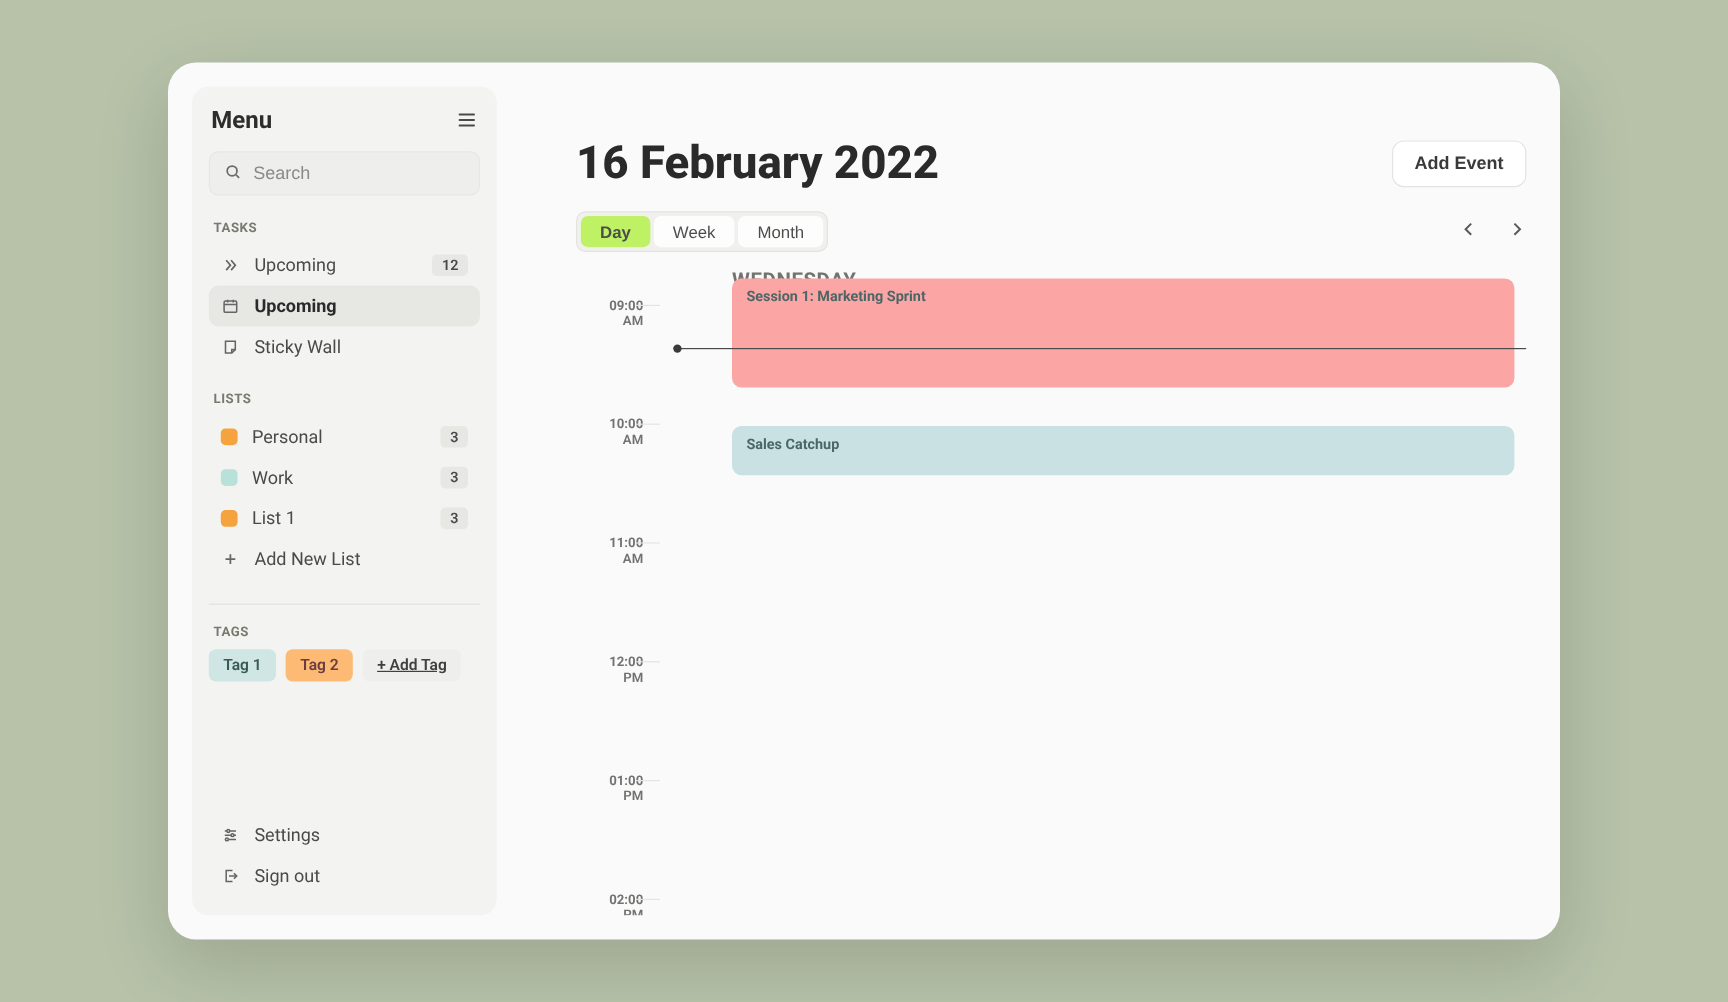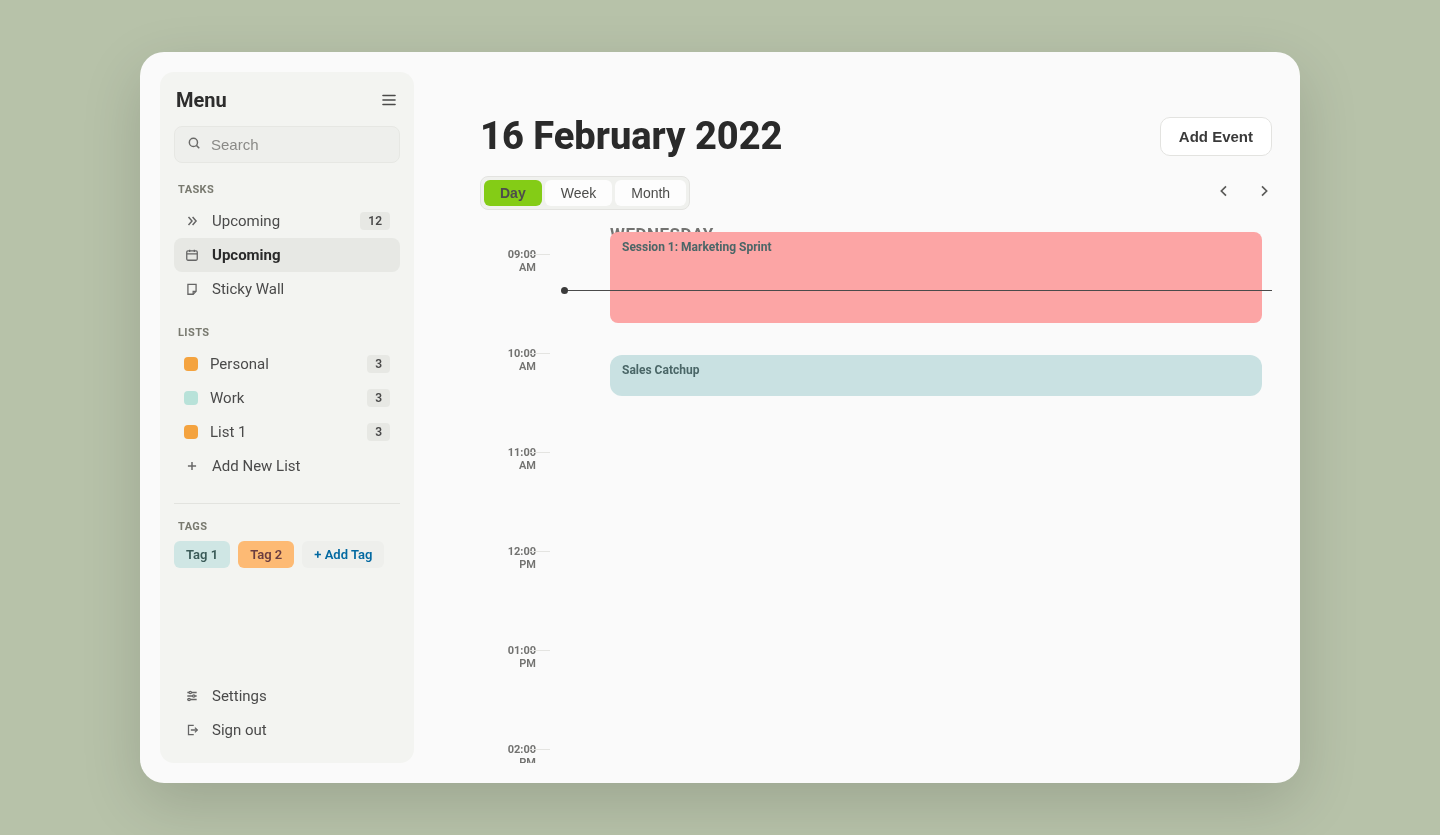--- a/index.html
+++ b/index.html
@@ -139,21 +139,21 @@
     }
     .seg button {
       border: none;
       background: transparent;
       padding: 5px 16px;
       font-size: 14px;
       color: #4d4d4b;
       border-radius: 6px;
       cursor: pointer;
     }
-    .seg button.on { background: #84cc16; font-weight: 600; }
+    .seg button.on { background: #bef264; font-weight: 600; }
     .seg button.off { background: #fdfdfd; }
     .navarrows { display: flex; gap: 24px; }
     .navarrows span { cursor: pointer; color: #5a5a58; }
     .cal {
       flex: 1;
       display: flex;
       overflow: hidden;
     }
     .cal-times {
       width: 70px;
@@ -295,21 +295,21 @@
           </span>
         <span>Add New List</span>
       </li>
     </ul>
 
     <div class="divider"></div>
     <div class="section-label">TAGS</div>
     <div class="tags-row">
       <span class="tag-chip" style="background:#cfe6e4;color:#3a5a57">Tag 1</span>
       <span class="tag-chip" style="background:#fdba74;color:#6b3d40">Tag 2</span>
-      <span class="tag-chip" style="background:#eeefec;color:#0369a1;">+ Add Tag</span>
+      <span class="tag-chip" style="background:#eeefec;color:#404040;text-decoration:underline;">+ Add Tag</span>
     </div>
 
     <div class="spacer"></div>
 
     <ul class="nav-list" style="margin-bottom:0">
       <li class="nav-item">
         <span class="icon">
             <svg width="14" height="14" viewBox="0 0 24 24" fill="none" stroke="currentColor" stroke-width="2.2">
               <line x1="4" y1="6" x2="20" y2="6"></line>
               <line x1="4" y1="12" x2="20" y2="12"></line>
@@ -367,19 +367,19 @@
         </div>
       <div class="cal-track" id="cal-track">
         <div class="day-label">WEDNESDAY</div>
       <div class="ghost-line" style="top: 30px;"></div>
           <div class="ghost-line" style="top: 129px;"></div>
           <div class="ghost-line" style="top: 228px;"></div>
           <div class="ghost-line" style="top: 327px;"></div>
           <div class="ghost-line" style="top: 426px;"></div>
           <div class="ghost-line" style="top: 525px;"></div>
           <div class="event" style="top: 8px; height: 91.08px; background: #fca5a5; color: rgb(74, 102, 103);">Session 1: Marketing Sprint</div>
-          <div class="event" style="top: 130.92px; height: 41.58px; background: rgb(201, 225, 226); color: rgb(74, 102, 103); border-radius: 12px;">Sales Catchup</div>
+          <div class="event" style="top: 130.92px; height: 41.58px; background: rgb(201, 225, 226); color: rgb(74, 102, 103);">Sales Catchup</div>
           <div class="now-line" style="top: 65.58px;"></div>
           <div class="now-dot" style="top: 65.58px;"></div>
         </div>
     </div>
   </main>
 </div>
 
 </body></html>

